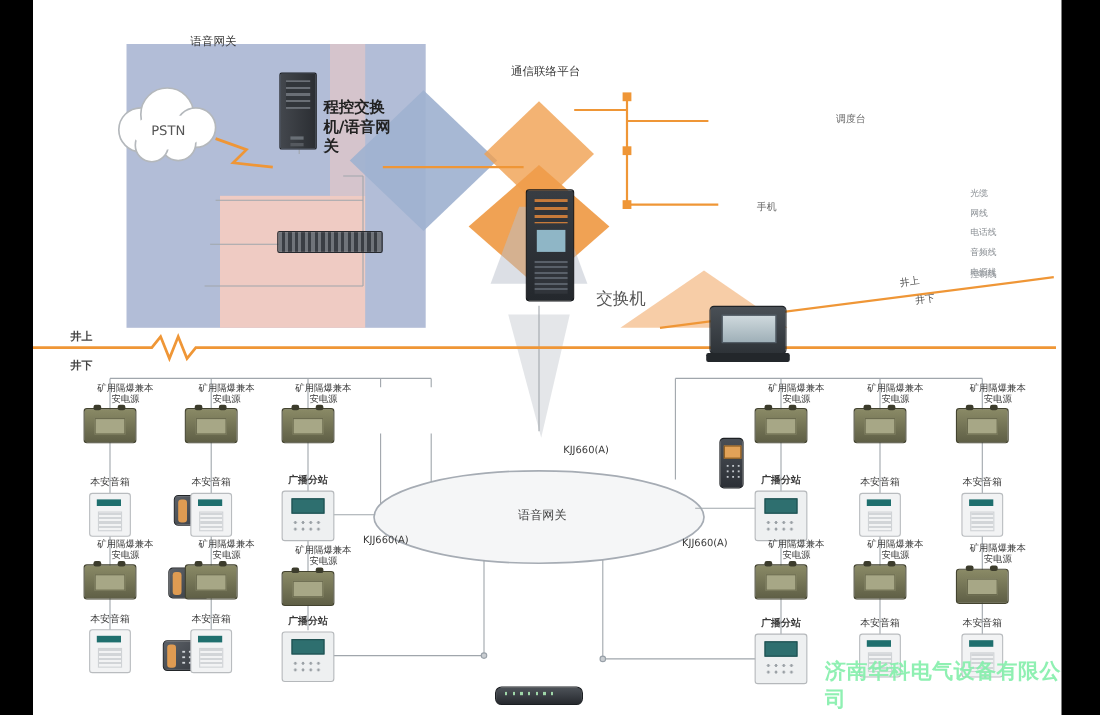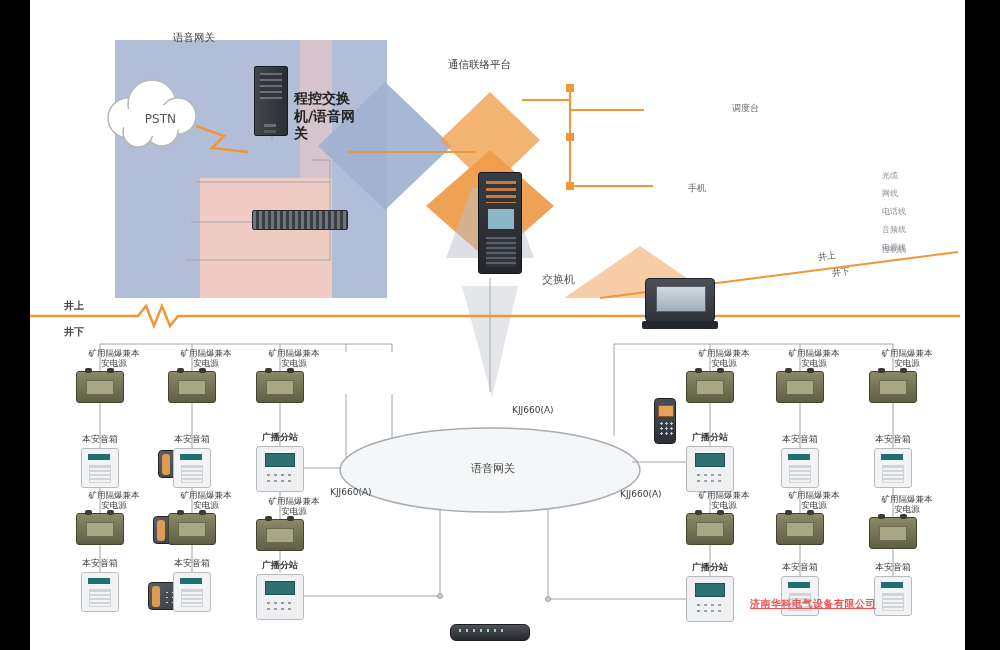--- a/index.html
+++ b/index.html
@@ -48,22 +48,22 @@
   .dev-power::after{content:"";position:absolute;left:8px;top:-4px;width:7px;height:5px;background:#3c3c2c;border-radius:2px;box-shadow:22px 0 0 #3c3c2c;}
   .dev-speaker{width:36px;height:38px;background:#f2f3f4;border:1px solid #b9bcbf;border-radius:3px;position:relative;}
   .dev-speaker::before{content:"";position:absolute;left:6px;top:5px;width:22px;height:6px;background:#1f6f6e;}
   .dev-speaker::after{content:"";position:absolute;left:7px;top:16px;width:20px;height:16px;
     background:repeating-linear-gradient(180deg,#d2d5d8 0 2px,#f2f3f4 2px 4px);border:1px solid #d0d3d6;}
   .dev-station{width:46px;height:44px;background:#eef0f1;border:1px solid #b5b8bb;border-radius:3px;position:relative;}
   .dev-station::before{content:"";position:absolute;left:8px;top:6px;width:28px;height:12px;background:#2e6f6f;border:1px solid #1f4f50;}
   .dev-station::after{content:"";position:absolute;left:8px;top:25px;width:28px;height:12px;
     background:radial-gradient(#9aa0a5 1.2px,transparent 1.5px) 0 0/7px 6px;}
   .legend-item{position:absolute;font-size:8px;color:#8a8f94;z-index:4;}
-  .watermark{position:absolute;left:750px;top:597px;width:215px;font-size:10px;font-weight:bold;
-    color:#ef4444;letter-spacing:.5px;z-index:4;opacity:.92;text-decoration:underline;}
+  .watermark{position:absolute;left:750px;top:597px;width:215px;font-size:19px;font-weight:bold;
+    color:#86efac;letter-spacing:.5px;z-index:4;opacity:.92;}
 </style>
 </head>
 <body>
 
 <div class="stage">
   <div class="canvas"></div>
 
   <svg class="layer" width="1000" height="650">
 
     <rect x="115" y="40" width="272" height="258" fill="#aab6d3" opacity="0.9"></rect>
@@ -119,26 +119,26 @@
   <div class="dev rack rel" style="left:252px;top:140px"></div>
   <div class="dev server rel" style="left:478px;top:82px"></div>
   <div class="dev console rel" style="left:645px;top:86px"></div>
   <div class="dev handheld rel" style="left:654px;top:162px;height:46px"></div>
   <div class="dev phone rel" style="left:158px;top:168px"></div>
   <div class="dev phone rel" style="left:153px;top:206px"></div>
   <div class="dev phone rel" style="left:148px;top:244px"></div>
   <div class="dev switchbox rel" style="left:450px;top:258px"></div>
 
   <div class="flabel" style="left:146px;top:31px;width:96px;text-align:center;font-size:10.5px">语音网关</div>
-  <div class="flabel" style="left:130px;top:112px;width:46px;text-align:right;font-size:12px;color:#555">PSTN</div>
+  <div class="flabel" style="left:130px;top:112px;width:46px;text-align:center;font-size:12px;color:#555">PSTN</div>
   <div class="flabel" style="left:294px;top:90px;width:72px;font-size:14px;font-weight:600;color:#222;line-height:1.25">程控交换机/语音网关</div>
-  <div class="flabel" style="left:448px;top:58px;width:96px;font-size:10.5px">通信联络平台</div>
-  <div class="flabel" style="left:732px;top:102px;font-size:9px;color:#666">调度台</div>
+  <div class="flabel" style="left:448px;top:58px;width:96px;text-align:center;font-size:10.5px">通信联络平台</div>
+  <div class="flabel" style="left:760px;top:102px;font-size:9px;color:#666">调度台</div>
   <div class="flabel" style="left:688px;top:182px;font-size:9px;color:#666">手机</div>
-  <div class="flabel" style="left:542px;top:272px;font-size:11px;color:#555">交换机</div>
+  <div class="flabel" style="left:542px;top:262px;font-size:15px;color:#555">交换机</div>
   <div class="flabel" style="left:64px;top:299px;font-size:10px;font-weight:600;color:#444">井上</div>
   <div class="flabel" style="left:64px;top:325px;font-size:10px;font-weight:600;color:#444">井下</div>
   <div class="flabel rot" style="left:818px;top:250px;font-size:9px;color:#555">井上</div>
   <div class="flabel rot" style="left:832px;top:266px;font-size:9px;color:#555">井下</div>
   <div class="flabel" style="left:458px;top:461px;width:70px;text-align:center;font-size:11px;color:#444">语音网关</div>
   <div class="flabel" style="left:512px;top:405px;font-size:9px">KJJ660(A)</div>
   <div class="flabel" style="left:330px;top:487px;font-size:9px">KJJ660(A)</div>
   <div class="flabel" style="left:620px;top:489px;font-size:9px">KJJ660(A)</div>
 
   <div class="legend-item" style="left:882px;top:170px">光缆</div>

